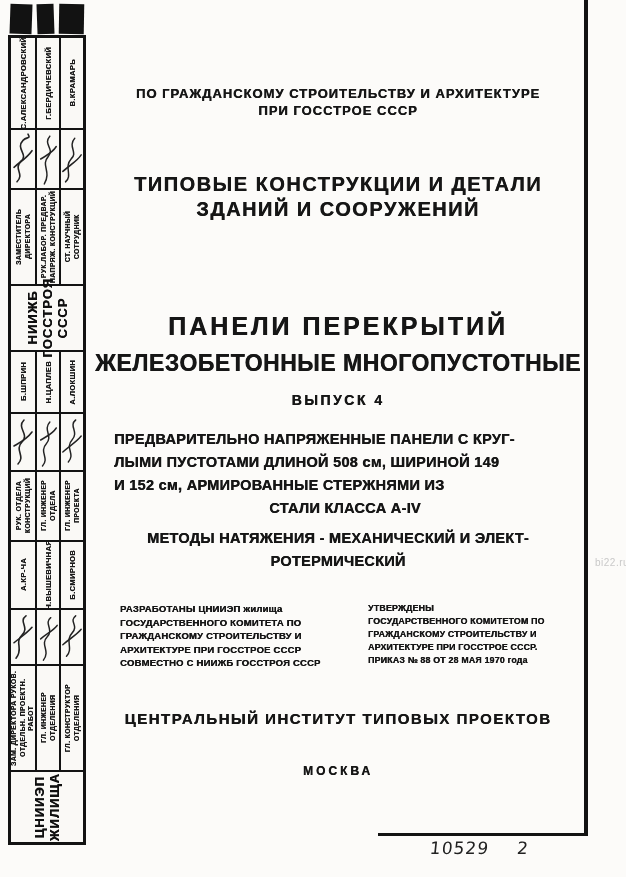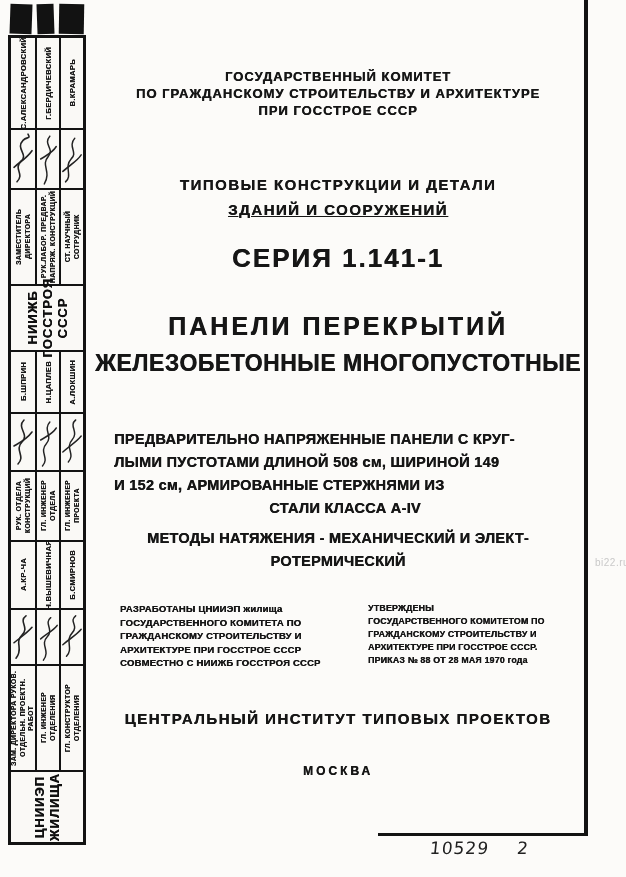--- a/index.html
+++ b/index.html
@@ -28,21 +28,21 @@
   .vtext.orgbig{font-size:13px;line-height:15px;letter-spacing:1px;color:#101010;}
   .org{display:flex;align-items:center;justify-content:center;border-bottom:2px solid #131313;box-sizing:border-box;}
   .org:last-child{border-bottom:none;}
   .sigsvg{width:100%;height:100%;}
   
   .topmark{position:absolute;background:#121212;}
   
   .content{position:absolute;left:88px;top:0;width:500px;height:877px;}
   .cline{position:absolute;left:0;width:100%;text-align:center;text-shadow:.4px 0 currentColor;}
   .committee{font-size:13px;line-height:17px;letter-spacing:1px;}
-  .tkd{font-size:15px;line-height:25px;letter-spacing:1.5px;}
+  .tkd{font-size:20px;line-height:25px;letter-spacing:1.5px;}
   .series{font-size:26px;letter-spacing:2px;}
   .title1{font-size:25px;letter-spacing:3px;}
   .title2{font-size:23px;letter-spacing:.5px;}
   .issue{font-size:14px;letter-spacing:2.5px;}
   .subtitle{position:absolute;left:26px;width:462px;font-size:14.5px;line-height:23px;letter-spacing:.3px;text-shadow:.4px 0 currentColor;}
   .subtitle .l{text-align:left;}
   .subtitle .c{text-align:center;}
   .methods{font-size:14.5px;line-height:23px;letter-spacing:.3px;}
   .smallcol{position:absolute;font-size:9.5px;line-height:13.5px;letter-spacing:.2px;text-shadow:.35px 0 currentColor;}
   .smallcol.right{font-size:8.8px;line-height:13px;}
@@ -213,32 +213,31 @@
         </div>
     </div>
     <div class="org" style="height:76px;flex:1;">
       <span class="vtext orgbig">ЦНИИЭП
 ЖИЛИЩА</span>
     </div>
   </aside>
 
   <main class="content">
 
-    <div class="cline committee" style="top:68px;">ГОСУДАРСТВЕННЫЙ  КОМИТЕТ</div>
     <div class="cline committee" style="top:102px;">ПРИ  ГОССТРОЕ  СССР</div>
     <div class="cline committee" style="top:85px;">ПО ГРАЖДАНСКОМУ  СТРОИТЕЛЬСТВУ  И  АРХИТЕКТУРЕ</div>
 
     <div class="cline tkd" style="top:172px;">ТИПОВЫЕ  КОНСТРУКЦИИ  И  ДЕТАЛИ</div>
-    <div class="cline tkd" style="top:197px;text-decoration:underline;">ЗДАНИЙ  И  СООРУЖЕНИЙ</div>
-
-    <div class="cline series" style="top:243px;">СЕРИЯ 1.141-1</div>
+    <div class="cline tkd" style="top:197px;">ЗДАНИЙ  И  СООРУЖЕНИЙ</div>
+
 
     <div class="cline title2" style="top:350px;">ЖЕЛЕЗОБЕТОННЫЕ  МНОГОПУСТОТНЫЕ</div>
     <div class="cline title1" style="top:312px;">ПАНЕЛИ  ПЕРЕКРЫТИЙ</div>
 
+    <div class="cline issue" style="top:392px;">ВЫПУСК  4</div>
 
     <div class="subtitle" style="top:428px;">
       <div class="l">ПРЕДВАРИТЕЛЬНО НАПРЯЖЕННЫЕ ПАНЕЛИ С КРУГ-</div>
       <div class="l">ЛЫМИ ПУСТОТАМИ ДЛИНОЙ 508 см, ШИРИНОЙ 149</div>
       <div class="l">И 152 см,  АРМИРОВАННЫЕ  СТЕРЖНЯМИ  ИЗ</div>
       <div class="c">СТАЛИ КЛАССА  А-IV</div>
     </div>
 
     <div class="cline methods" style="top:527px;">МЕТОДЫ  НАТЯЖЕНИЯ - МЕХАНИЧЕСКИЙ  И  ЭЛЕКТ-</div>
     <div class="cline methods" style="top:550px;">РОТЕРМИЧЕСКИЙ</div>

